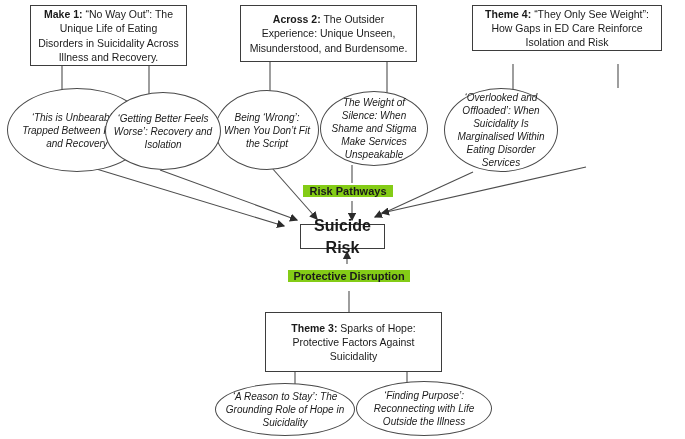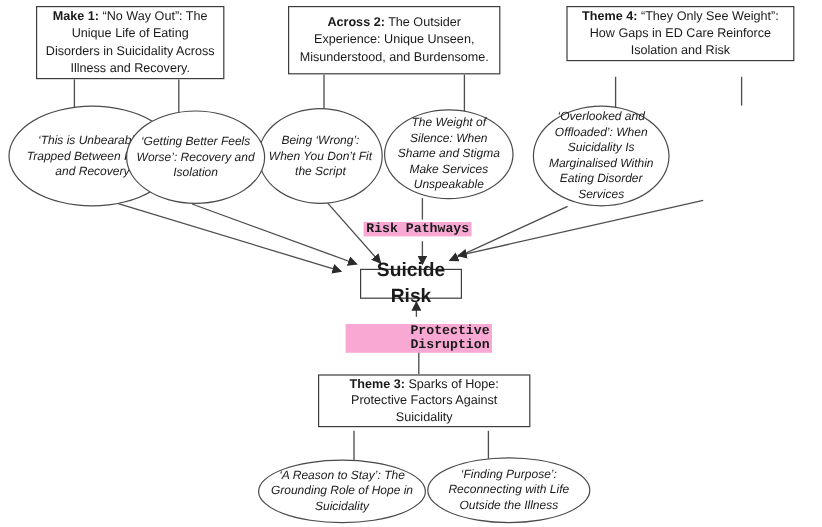--- a/index.html
+++ b/index.html
@@ -40,42 +40,41 @@
     font-style: italic;
     line-height: 1.3;
     padding: 2px 6px;
   }
   .b { font-weight: bold; }
   .flabel {
     position: absolute;
     z-index: 1;
     font-size: 11px;
     font-weight: bold;
-    text-align: right;
-    background: #f9a8d4;
+    text-align: center;
+    background: #84cc16;
     padding: 0 2px;
-    font-family: Liberation Mono, monospace;
   }
   
   #n-theme1 { left: 30px;  top: 5px;  width: 157px; height: 61px; }
   #n-theme2 { left: 240px; top: 5px;  width: 177px; height: 57px; }
   #n-theme4 { left: 472px; top: 5px;  width: 190px; height: 46px; }
   
   #n-s1 { left: 7px;   top: 88px; width: 140px; height: 84px; }
   #n-s2 { left: 105px; top: 92px; width: 116px; height: 78px; }
   #n-s3 { left: 215px; top: 90px; width: 104px; height: 80px; }
   #n-s4 { left: 320px; top: 91px; width: 108px; height: 75px; }
   #n-s5 { left: 444px; top: 88px; width: 114px; height: 84px; }
   #n-s6 { left: 581px; top: 84px; width: 101px; height: 91px; }
   
   #lbl-risk-pathways { left: 303px; top: 185px; width: 86px; }
   #n-suicide-risk { left: 300px; top: 224px; width: 85px; height: 25px; font-size: 16px; font-weight: bold; font-style: normal; }
   #lbl-protective { left: 288px; top: 270px; width: 118px; }
   
-  #n-theme3 { left: 265px; top: 312px; width: 177px; height: 44px; }
+  #n-theme3 { left: 265px; top: 312px; width: 177px; height: 60px; }
   
   #n-p1 { left: 215px; top: 383px; width: 140px; height: 53px; }
   #n-p2 { left: 356px; top: 381px; width: 136px; height: 55px; justify-content: flex-end; }
 </style>
 </head>
 <body>
 
 <div id="canvas">
 
   <svg id="wires" width="685" height="439" viewBox="0 0 685 439">

